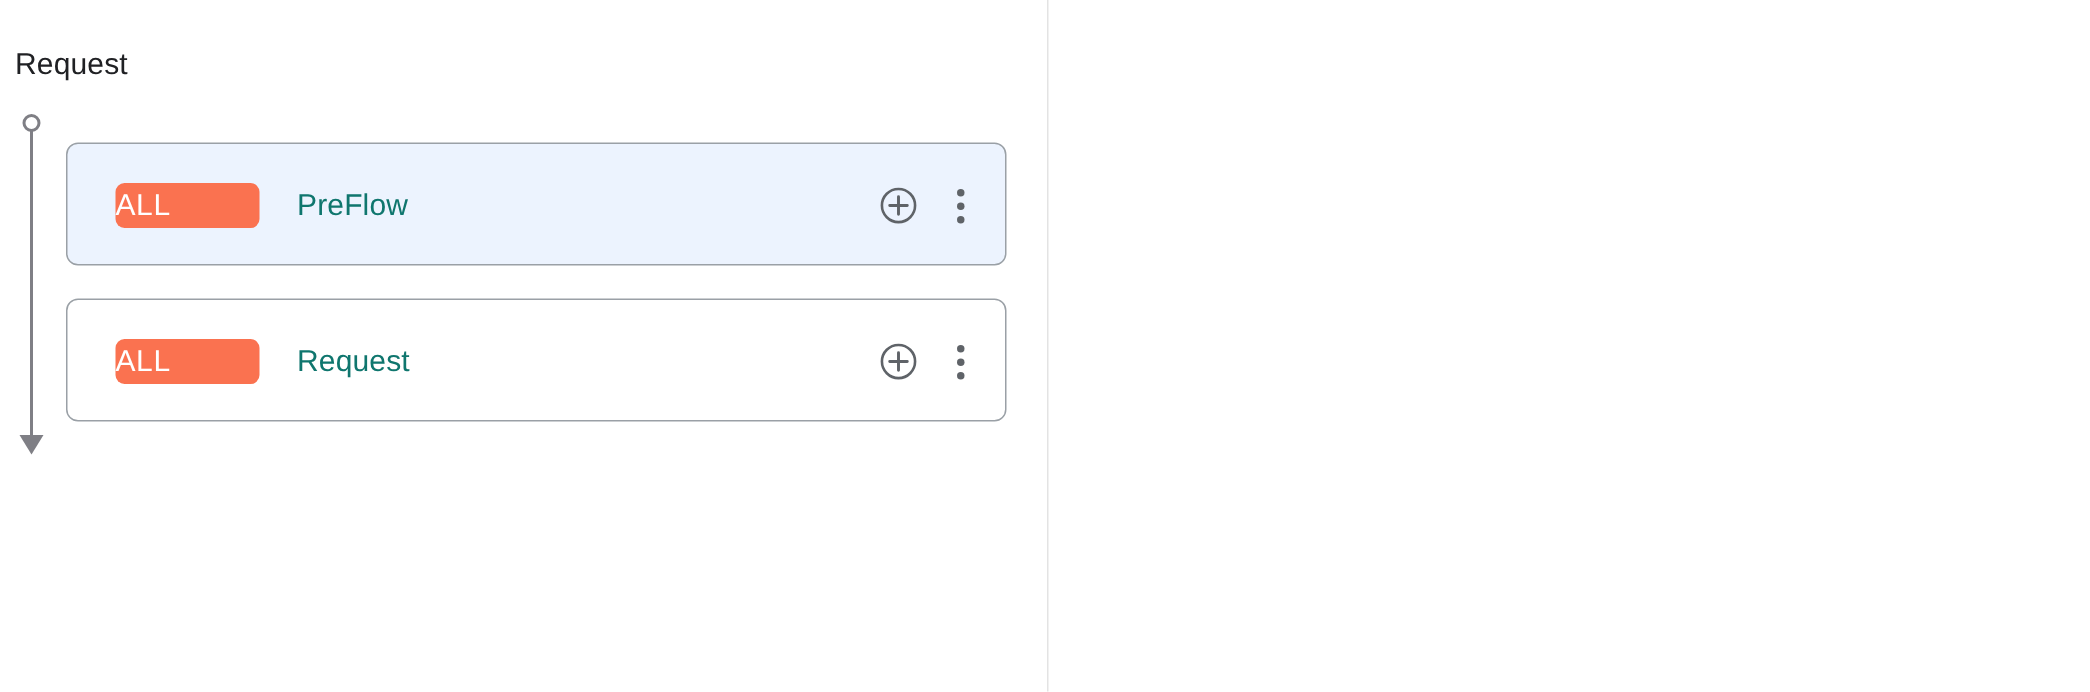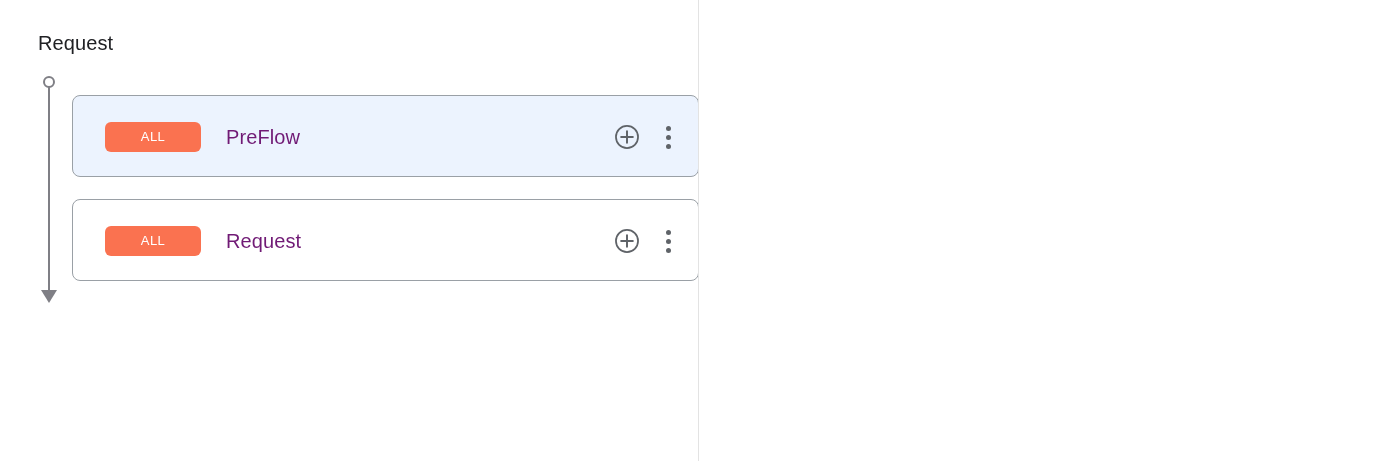--- a/index.html
+++ b/index.html
@@ -19,21 +19,20 @@
   
   .board {
     position: absolute;
     inset: 0;
     display: flex;
   }
   .panel {
     position: relative;
     height: 383px;
     box-sizing: border-box;
-    margin-left: 28px;
   }
   .panel-request { width: 698px; }
   .panel-response { width: 695px; }
   .panel-divider {
     position: absolute;
     left: 698px;
     top: 0;
     width: 1px;
     height: 461px;
     background: #e3e3e3;
@@ -110,32 +109,31 @@
     box-sizing: border-box;
   }
 
   .badge {
     flex: 0 0 auto;
     width: 96px;
     height: 30px;
     border-radius: 6px;
     background: #fa7250;
     color: #ffffff;
-    font-size: 13px;
+    font-size: 20px;
     line-height: 30px;
-    text-align: center;
     letter-spacing: .4px;
     font-weight: 400;
   }
 
   .flow-name {
     margin-left: 25px;
     font-size: 20px;
     font-weight: 500;
-    color: #701a75;
+    color: #0f766e;
     letter-spacing: .1px;
     white-space: nowrap;
   }
 
   .row-actions {
     position: absolute;
     right: 20px;
     top: 50%;
     transform: translateY(-50%);
     display: flex;

